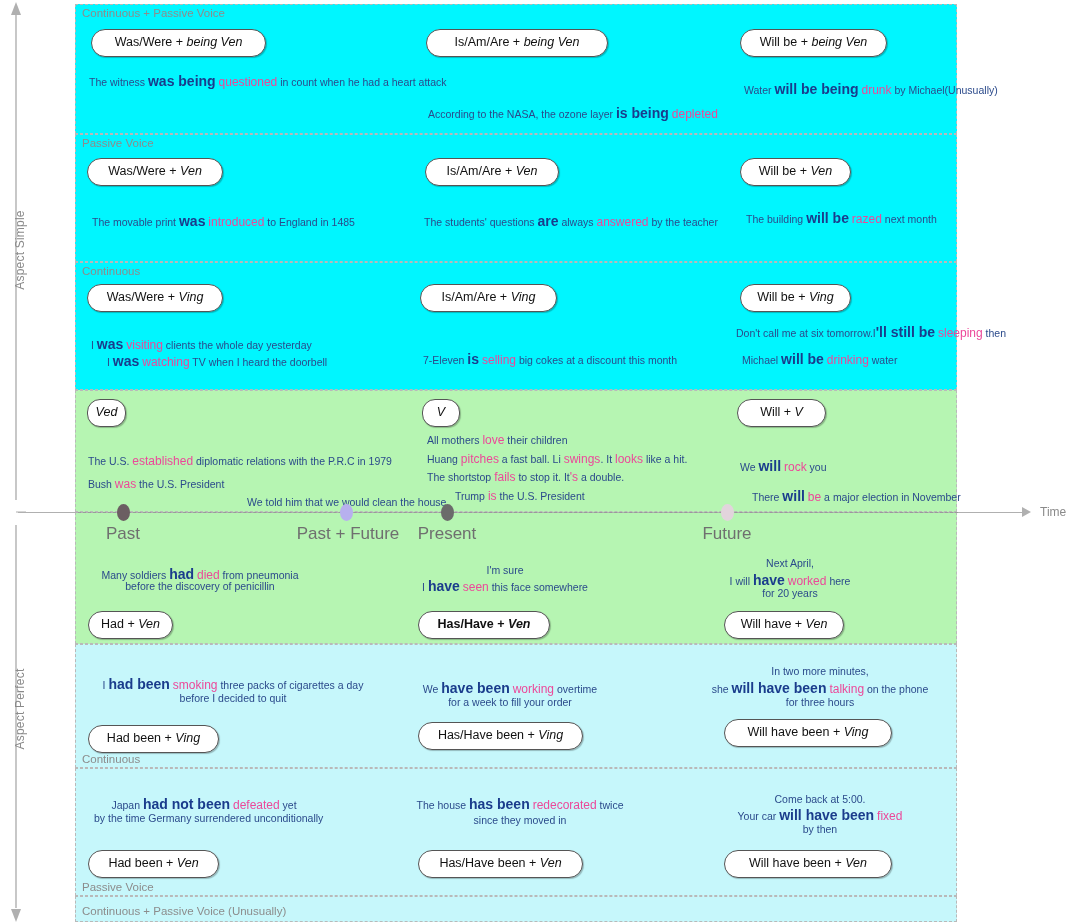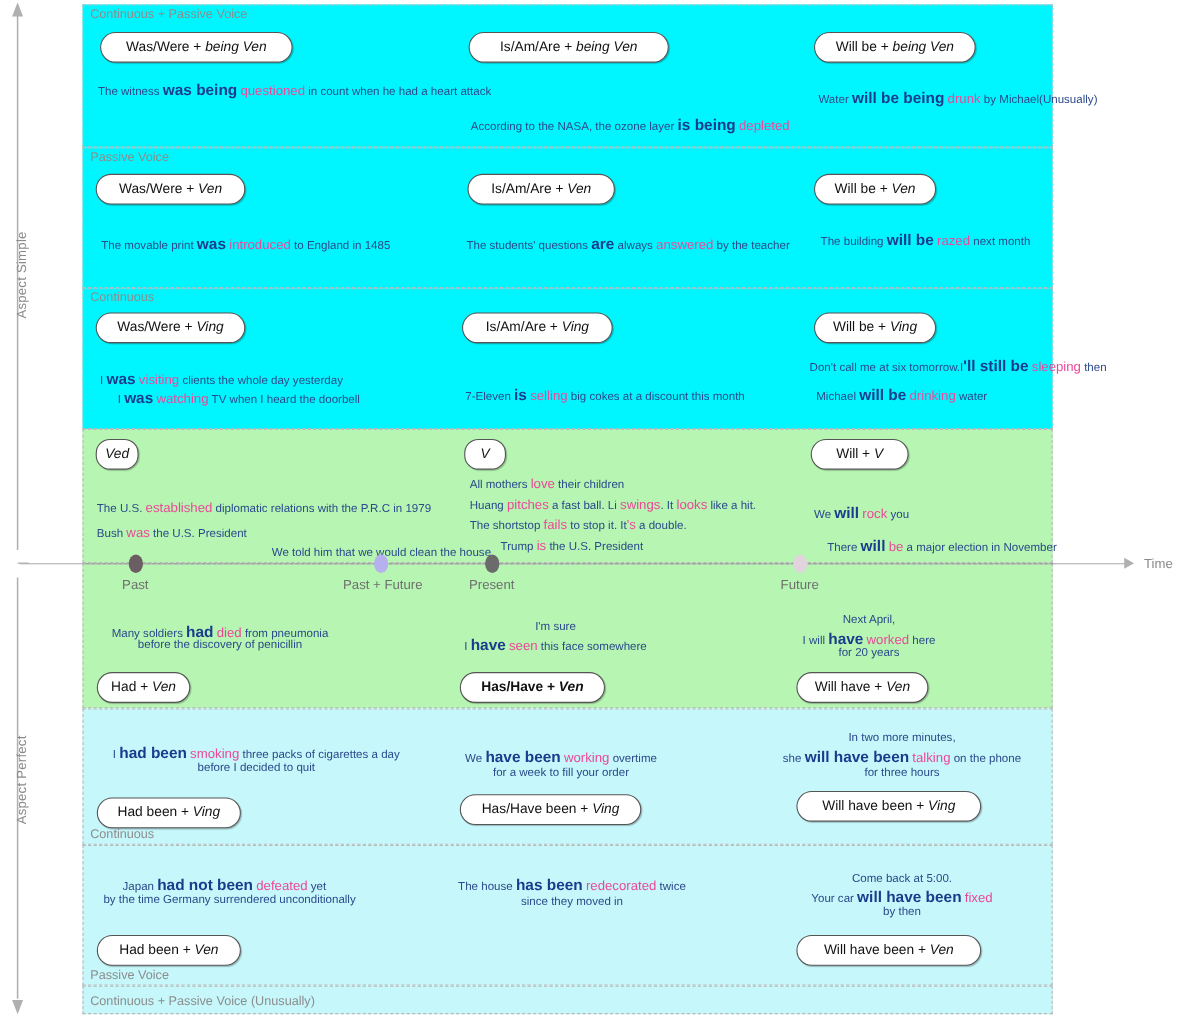--- a/index.html
+++ b/index.html
@@ -113,21 +113,21 @@
   .tdot {
     position: absolute;
     width: 13px; height: 17px;
     border-radius: 50%;
     top: 504px;
     margin-left: -6px;
   }
   .tname {
     position: absolute;
     top: 524px;
-    font-size: 12px;
+    font-size: 17px;
     color: #6f6f6f;
     transform: translateX(-50%);
     white-space: nowrap;
   }
 </style>
 </head>
 <body>
 
 <div id="root">
 
@@ -309,15 +309,16 @@
   </div>
   <div class="ex c" style="left:410px; top:812px; width:220px; font-size:10.5px;">since they moved in</div>
 
   <div class="ex c" style="left:710px; top:791px; width:220px; font-size:10.5px;">Come  back at 5:00.</div>
   <div class="ex c" style="left:710px; top:805px; width:220px;">
     Your car <span class="b">will have been</span> <span class="it">fixed</span>
   </div>
   <div class="ex c" style="left:710px; top:821px; width:220px; font-size:10.5px;">by then</div>
 
   <div class="pill" style="left:88px; top:850px; width:131px;"><span>Had been + </span><i>Ven</i></div>
+  <div class="pill" style="left:418px; top:850px; width:165px;"><span>Has/Have been + </span><i>Ven</i></div>
   <div class="pill" style="left:724px; top:850px; width:168px;"><span>Will have been + </span><i>Ven</i></div>
 
 </div>
 
 </body></html>

